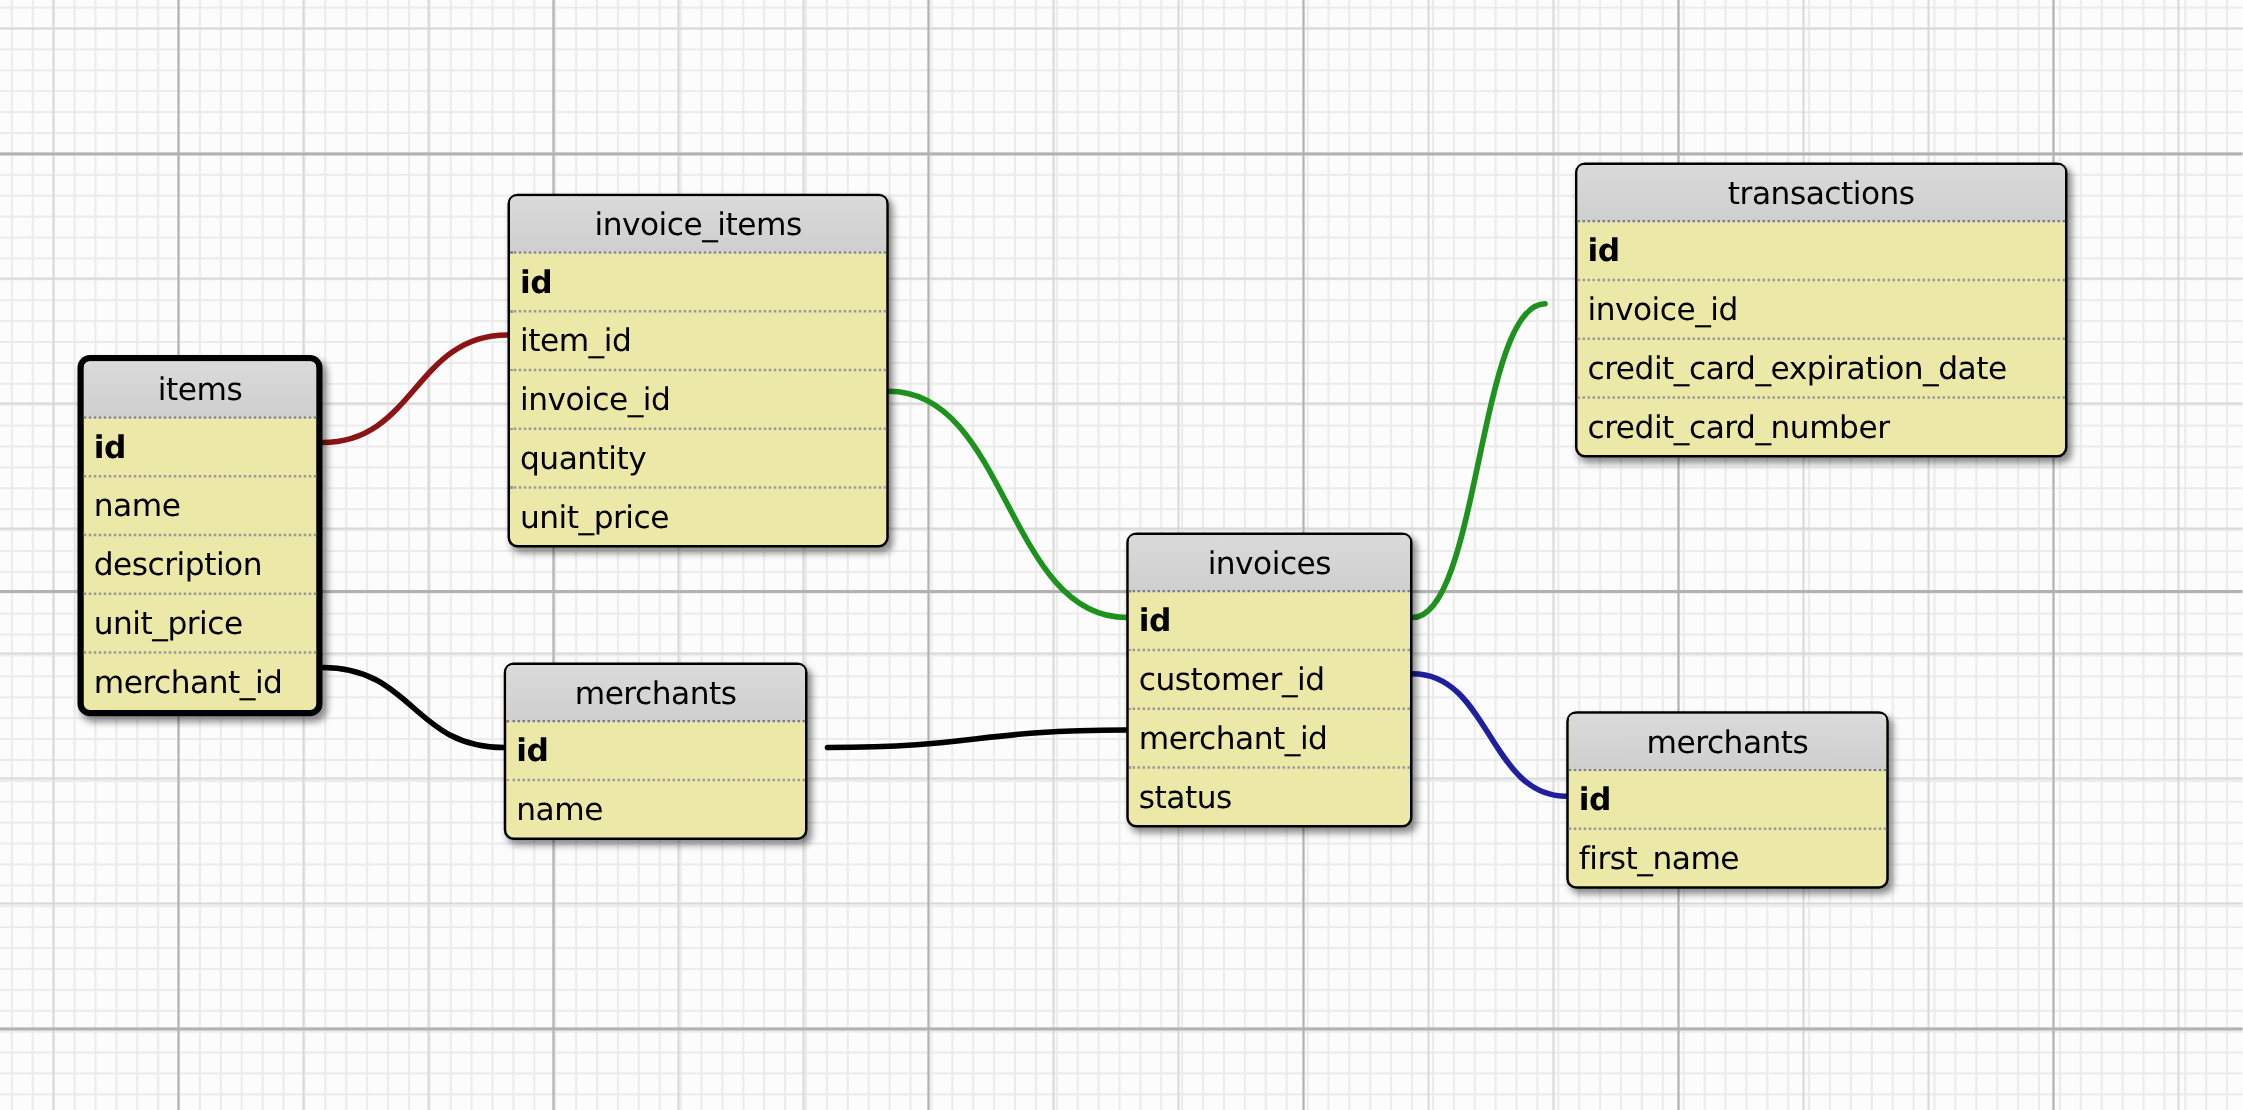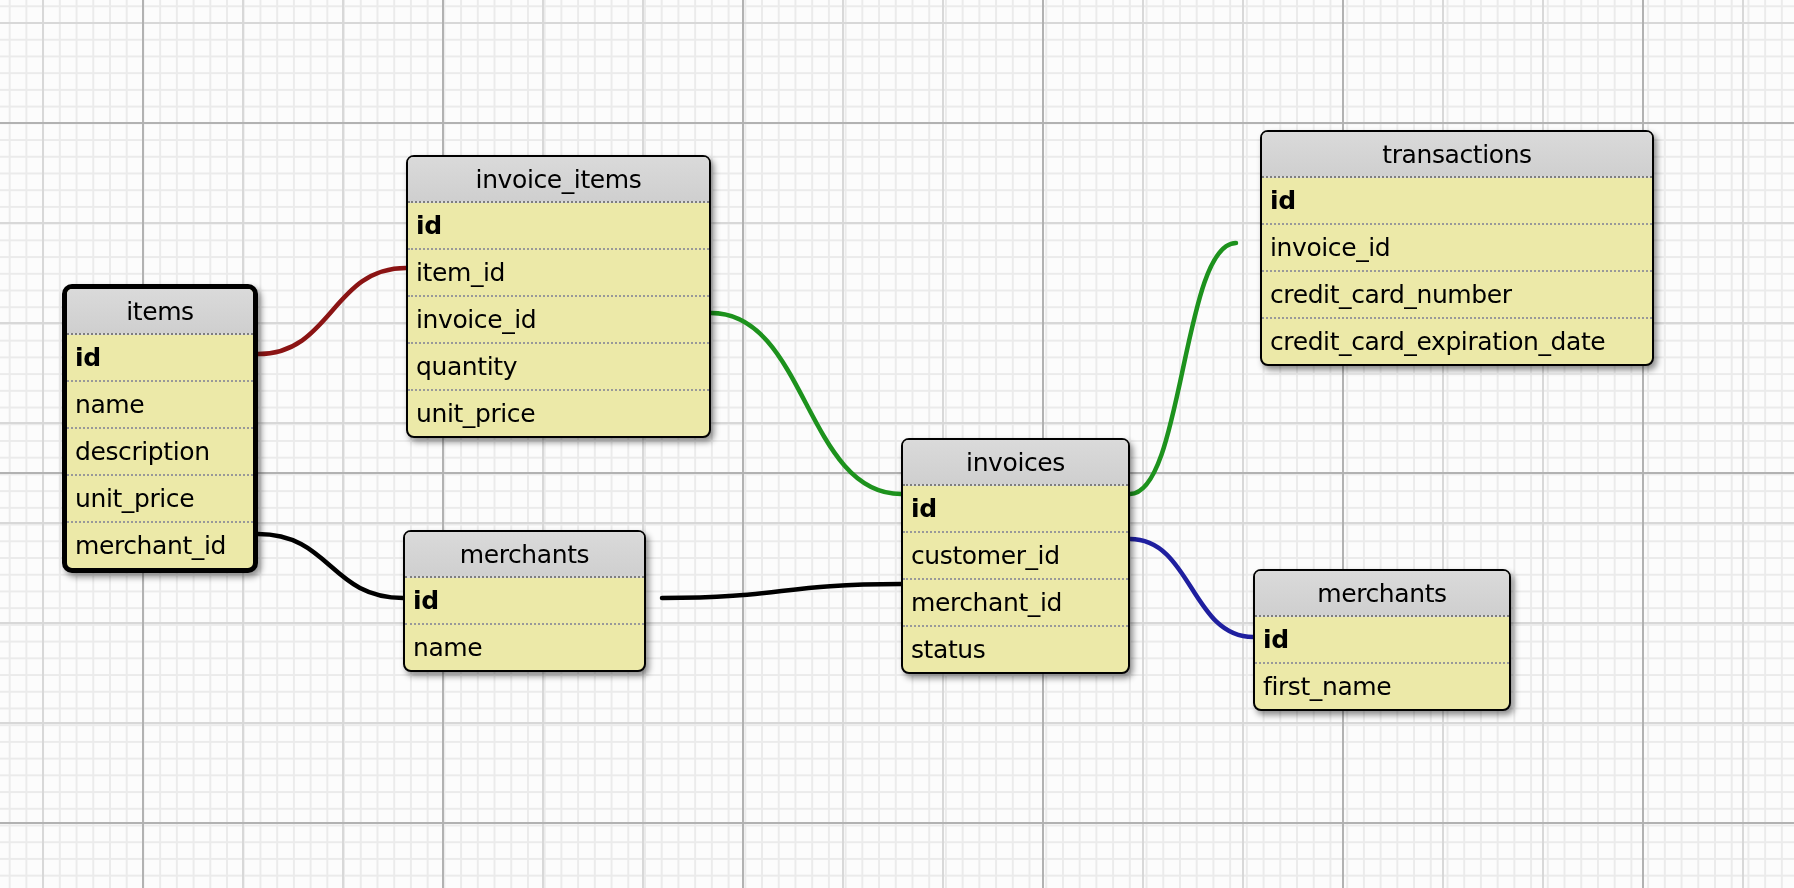--- a/index.html
+++ b/index.html
@@ -106,32 +106,32 @@
       <div class="tbl-row">item_id</div>
       <div class="tbl-row">invoice_id</div>
       <div class="tbl-row">quantity</div>
       <div class="tbl-row">unit_price</div>
     </div>
     <div class="db-table" style="left: 403px; top: 530px; width: 243px;">
       <div class="tbl-header">merchants</div>
       <div class="tbl-row pk">id</div>
       <div class="tbl-row">name</div>
     </div>
-    <div class="db-table" style="left: 901px; top: 426px; width: 229px; margin-top: 12px;">
+    <div class="db-table" style="left: 901px; top: 426px; width: 229px;">
       <div class="tbl-header">invoices</div>
       <div class="tbl-row pk">id</div>
       <div class="tbl-row">customer_id</div>
       <div class="tbl-row">merchant_id</div>
       <div class="tbl-row">status</div>
     </div>
     <div class="db-table" style="left: 1236px; top: 130px; width: 394px; margin-left: 24px;">
       <div class="tbl-header">transactions</div>
       <div class="tbl-row pk">id</div>
       <div class="tbl-row">invoice_id</div>
+      <div class="tbl-row">credit_card_expiration_date</div>
       <div class="tbl-row">credit_card_number</div>
-      <div class="tbl-row">credit_card_expiration_date</div>
     </div>
     <div class="db-table" style="left: 1253px; top: 569px; width: 258px;">
       <div class="tbl-header">merchants</div>
       <div class="tbl-row pk">id</div>
       <div class="tbl-row">first_name</div>
     </div>
   </div>
 
 </body></html>

